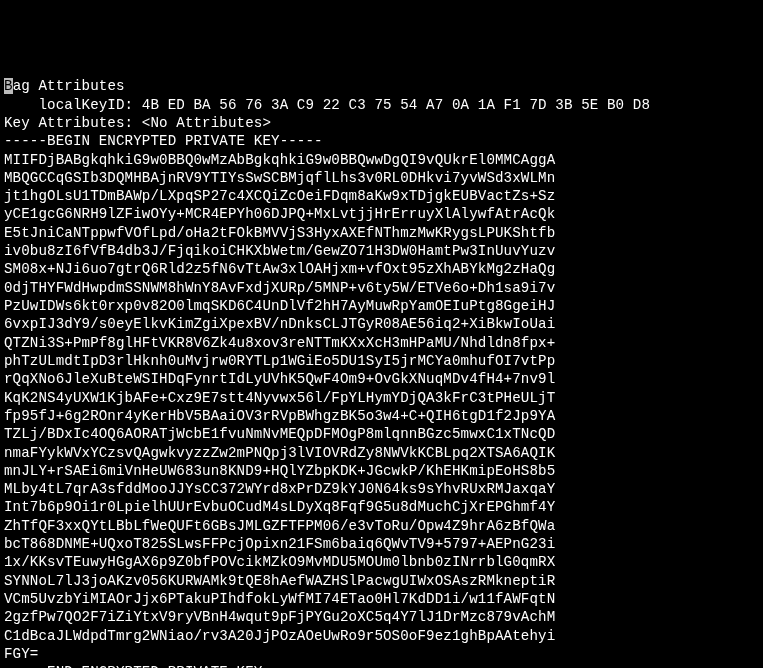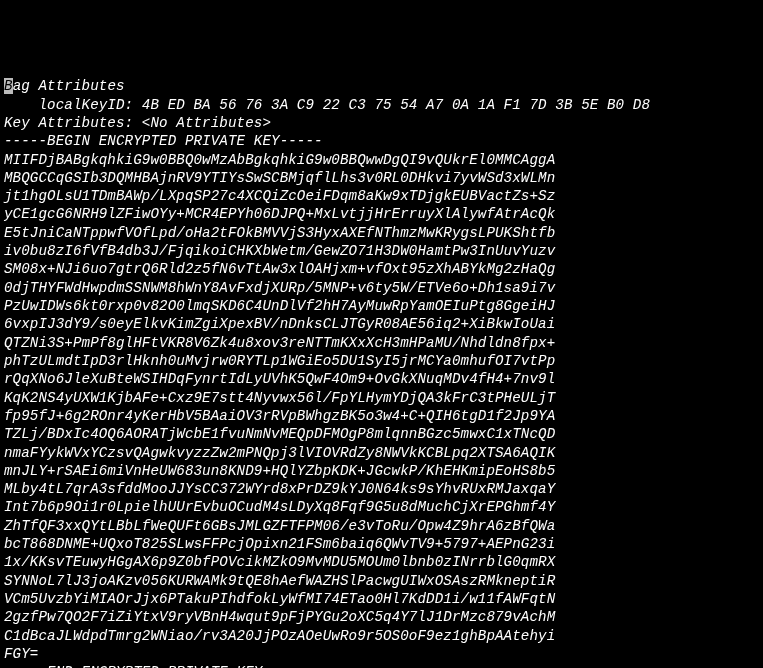--- a/index.html
+++ b/index.html
@@ -9,21 +9,21 @@
       font-family: 'Menlo', 'Monaco', 'Consolas', 'Courier New', monospace;
       font-size: 14.2px;
       line-height: 1.29;
       padding: 4px;
       width: 763px;
       height: 668px;
       overflow: hidden;
       white-space: pre;
       letter-spacing: 0.1px;
     }
-    .line { display: block; font-style: italic; }
+    .line { display: block; }
     .highlight {
       background-color: #bbb;
       color: #000;
     }
   </style>
 </head>
 <body>
 
 
 

